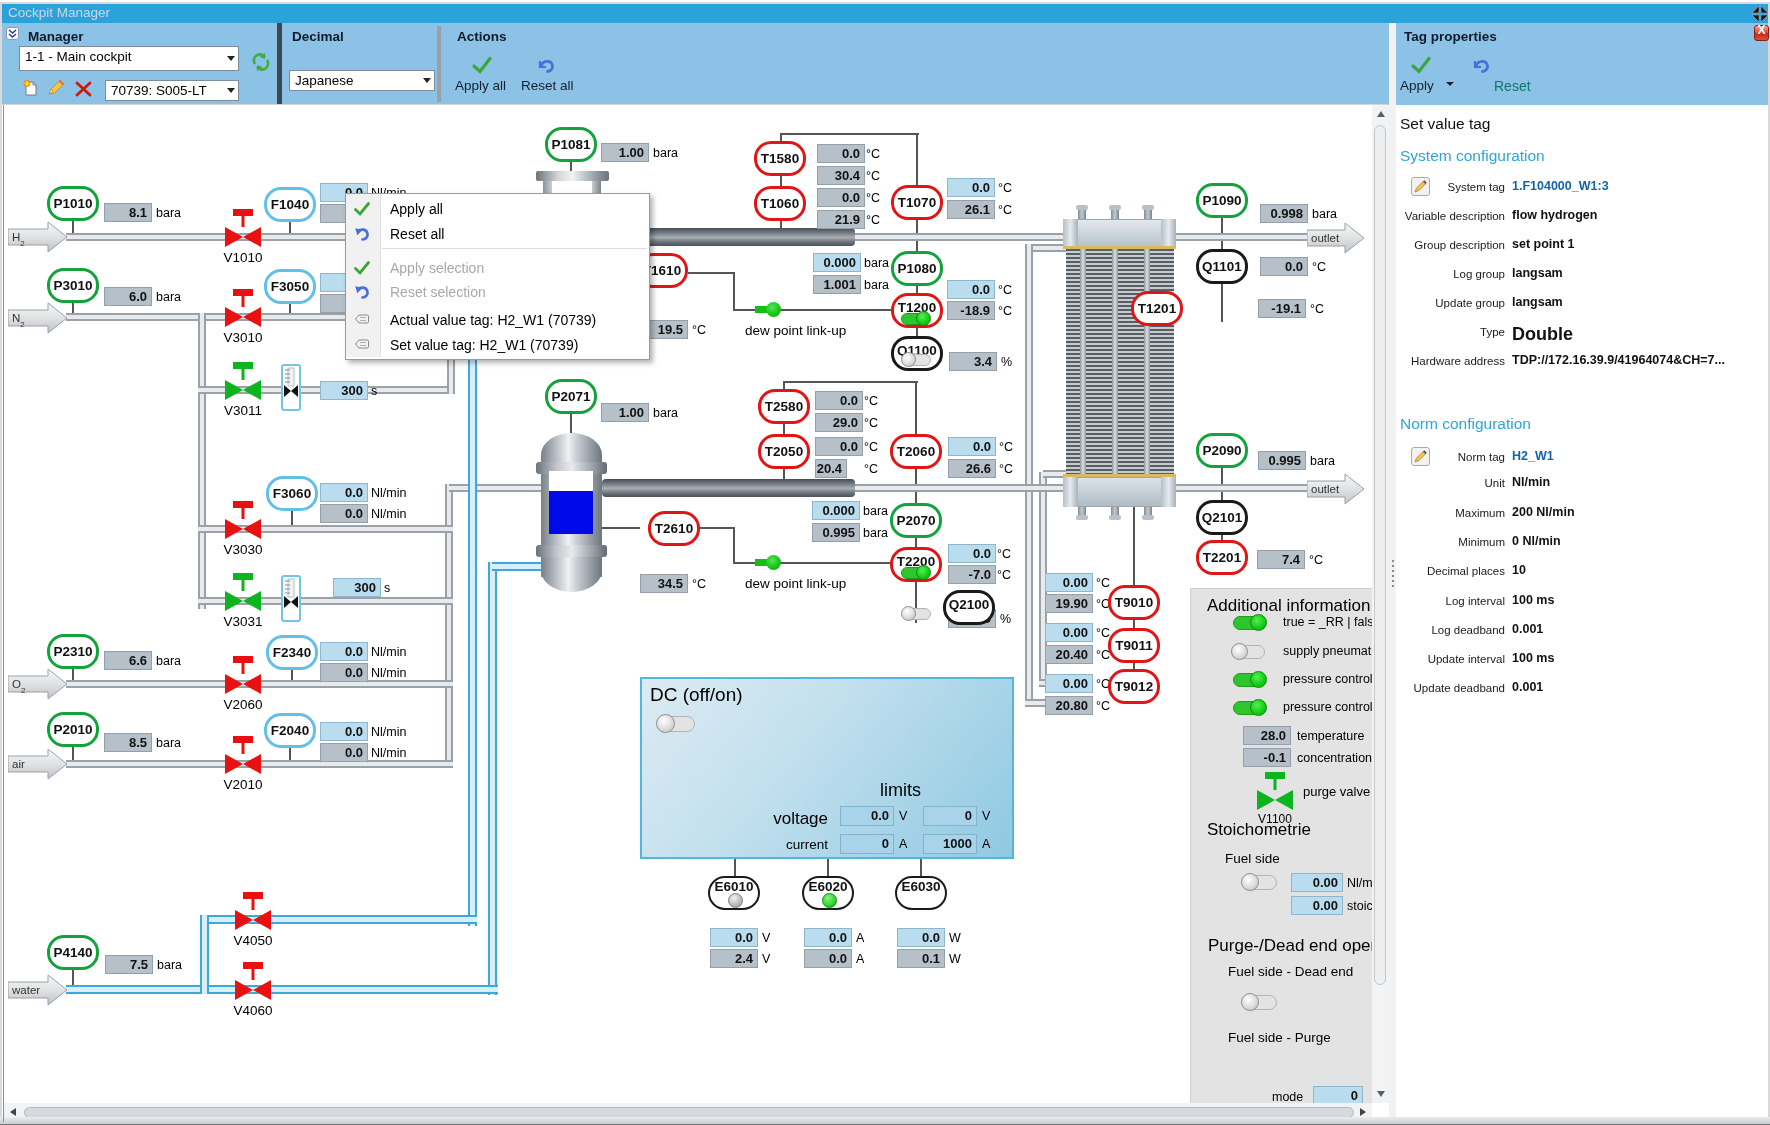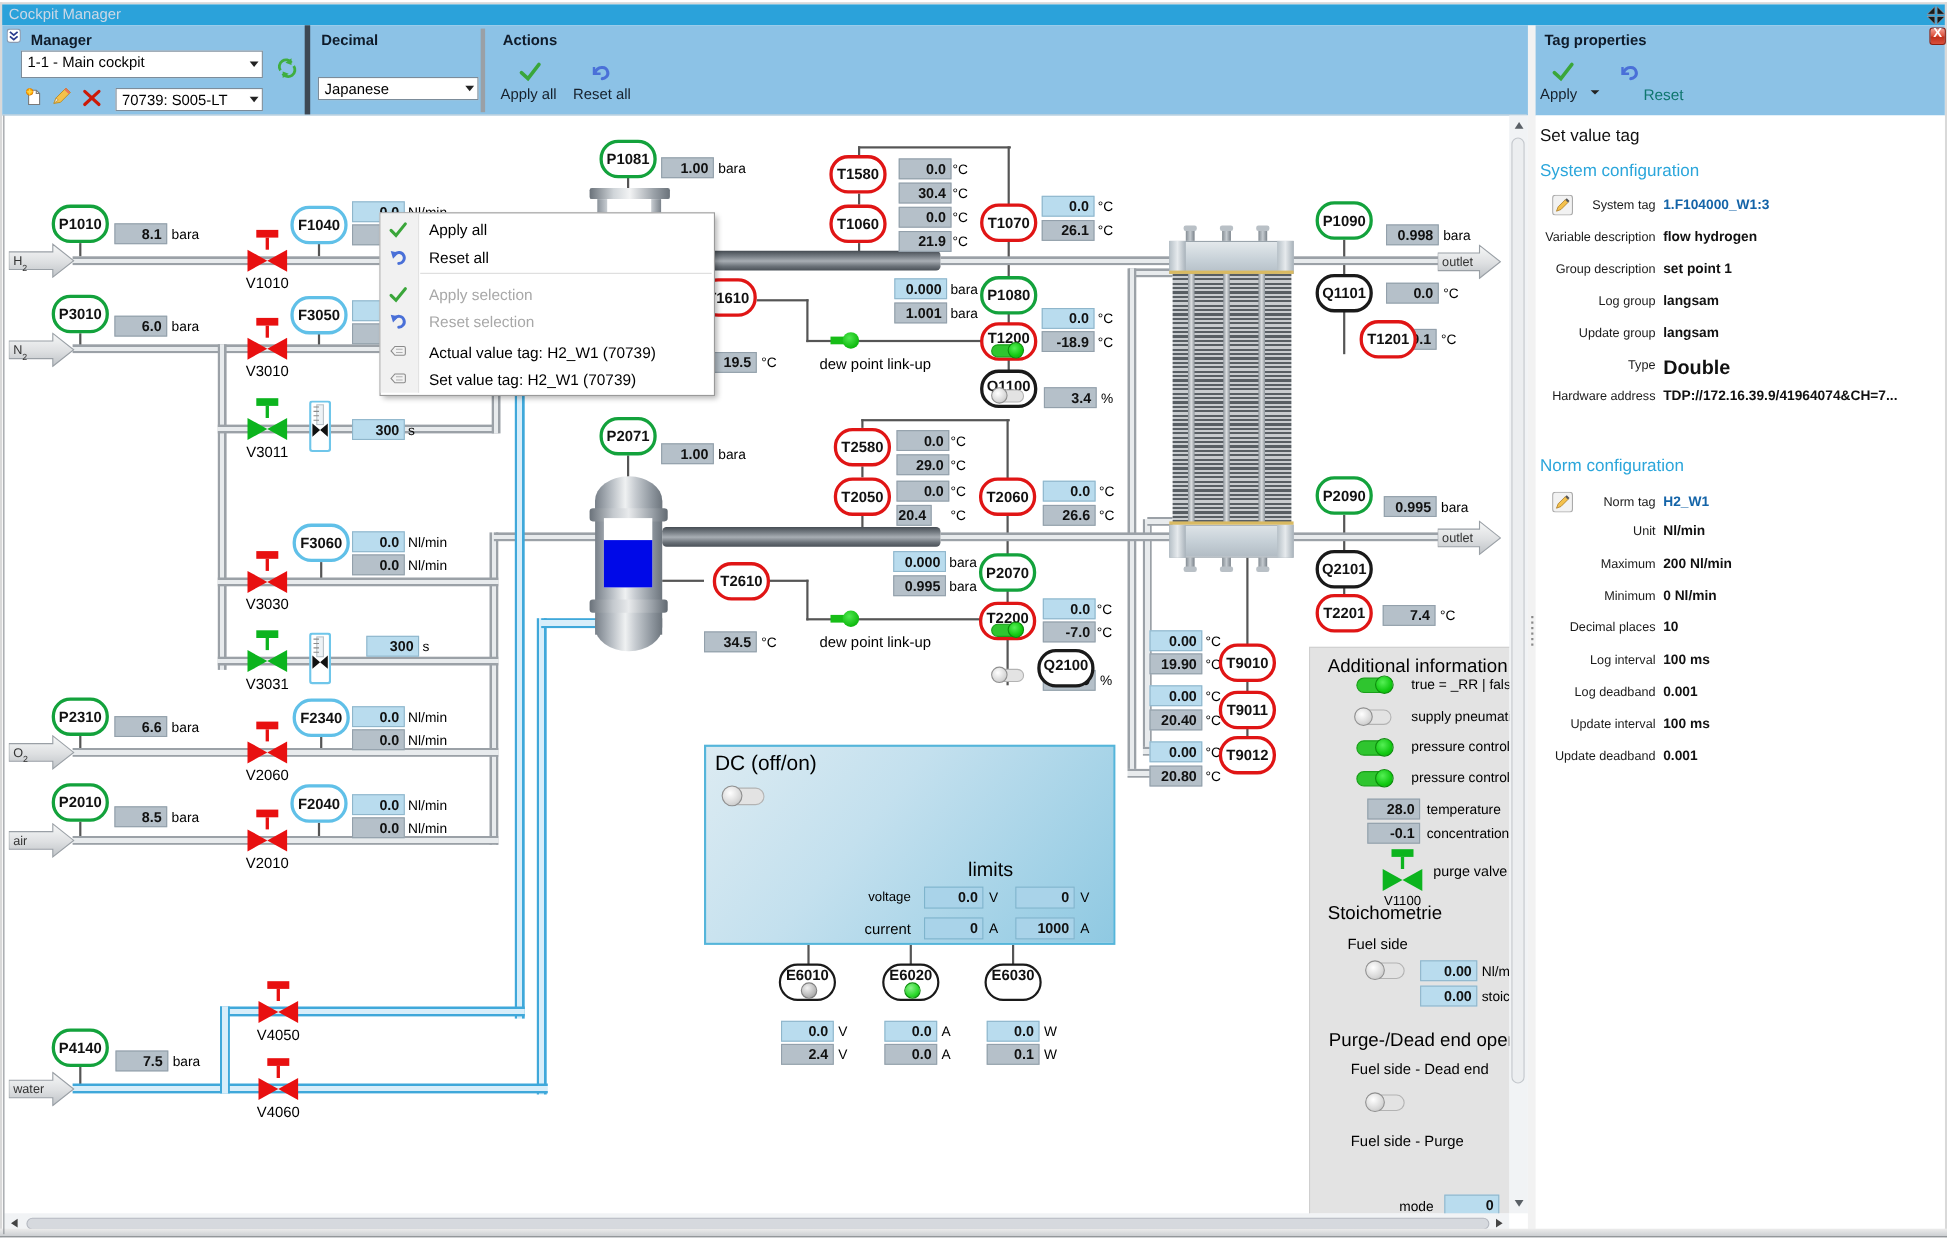--- a/index.html
+++ b/index.html
@@ -304,21 +304,21 @@
 <div class="a tag tr ttag" style="left:891px;top:292.5px;z-index:30">T1200</div>
 <div class="a tag tk ttag" style="left:891px;top:335.5px;z-index:30">Q1100</div>
 <div class="a tag tr" style="left:758px;top:388.5px;z-index:30">T2580</div>
 <div class="a tag tr" style="left:758px;top:433.5px;z-index:30">T2050</div>
 <div class="a tag tr" style="left:890px;top:433.5px;z-index:30">T2060</div>
 <div class="a tag tg" style="left:890px;top:502.5px;z-index:30">P2070</div>
 <div class="a tag tr ttag" style="left:890px;top:546.5px;z-index:30">T2200</div>
 <div class="a tag tk ttag" style="left:943px;top:589.5px;z-index:30">Q2100</div>
 <div class="a tag tg" style="left:1196px;top:182.5px;z-index:30">P1090</div>
 <div class="a tag tk" style="left:1196px;top:248.5px;z-index:30">Q1101</div>
-<div class="a tag tr" style="left:1236px;top:290.5px;z-index:30">T1201</div>
+<div class="a tag tr" style="left:1131px;top:290.5px;z-index:30">T1201</div>
 <div class="a tag tg" style="left:1196px;top:432.5px;z-index:30">P2090</div>
 <div class="a tag tk" style="left:1196px;top:499.5px;z-index:30">Q2101</div>
 <div class="a tag tr" style="left:1196px;top:539.5px;z-index:30">T2201</div>
 <div class="a tag tr" style="left:1108px;top:584.5px;z-index:30">T9010</div>
 <div class="a tag tr" style="left:1108px;top:627.5px;z-index:30">T9011</div>
 <div class="a tag tr" style="left:1108px;top:668.5px;z-index:30">T9012</div>
 <div class="a" style="z-index:32">
         <div style="position:absolute;left:901px;top:313px;width:26px;height:10px;border-radius:10px;background:#2fc52f;border:1px solid #1a9f1a"></div>
         <div style="position:absolute;left:916px;top:311px;width:13px;height:13px;border-radius:50%;background:radial-gradient(circle at 40% 35%,#55ef55,#12c912 60%,#0da30d);border:1px solid #0c8c0c"></div>
       </div>
@@ -444,21 +444,21 @@
 <div class="a un" style="left:1309px;top:553px;z-index:25">°C</div>
 <div class="a tx" style="left:745px;top:323px;font-size:13.5px;z-index:25;font-weight:400;color:#000">dew point link-up</div>
 <div class="a tx" style="left:745px;top:576px;font-size:13.5px;z-index:25;font-weight:400;color:#000">dew point link-up</div>
 <div class="a" style="left:640px;top:677px;width:374px;height:182px;border:2px solid #55b5da;box-sizing:border-box;background:linear-gradient(130deg,#dcebf2 0%,#c3e0ee 40%,#8fc9e2 100%);z-index:12"></div>
 <div class="a tx" style="left:650px;top:684px;font-size:19px;z-index:14;font-weight:400;color:#000">DC (off/on)</div>
 <div class="a" style="z-index:14">
         <div style="position:absolute;left:658px;top:716px;width:35px;height:14px;border-radius:14px;background:#e3e3e3;border:1px solid #b3b3b3"></div>
         <div style="position:absolute;left:656px;top:714px;width:17px;height:17px;border-radius:50%;background:radial-gradient(circle at 40% 35%,#ffffff,#d9d9d9 60%,#b9b9b9);border:1px solid #8f8f8f"></div>
       </div>
 <div class="a tx" style="left:880px;top:780px;font-size:18px;z-index:14;font-weight:400;color:#000">limits</div>
-<div class="a tx" style="left:770px;top:809px;font-size:12px;z-index:14;font-weight:400;color:#000;width:58px;text-align:right">voltage</div>
+<div class="a tx" style="left:770px;top:809px;font-size:17px;z-index:14;font-weight:400;color:#000;width:58px;text-align:right">voltage</div>
 <div class="a tx" style="left:770px;top:837px;font-size:13.5px;z-index:14;font-weight:400;color:#000;width:58px;text-align:right">current</div>
 <div class="a dcb" style="left:840px;top:806px;width:54px;z-index:14">0.0</div>
 <div class="a dcb" style="left:923px;top:806px;width:54px;z-index:14">0</div>
 <div class="a dcb" style="left:840px;top:834px;width:54px;z-index:14">0</div>
 <div class="a dcb" style="left:923px;top:834px;width:54px;z-index:14">1000</div>
 <div class="a un" style="left:899px;top:809px;z-index:25">V</div>
 <div class="a un" style="left:982px;top:809px;z-index:25">V</div>
 <div class="a un" style="left:899px;top:837px;z-index:25">A</div>
 <div class="a un" style="left:982px;top:837px;z-index:25">A</div>
 <div class="a tag tk etag" style="left:708px;top:876px;z-index:30">E6010</div>

